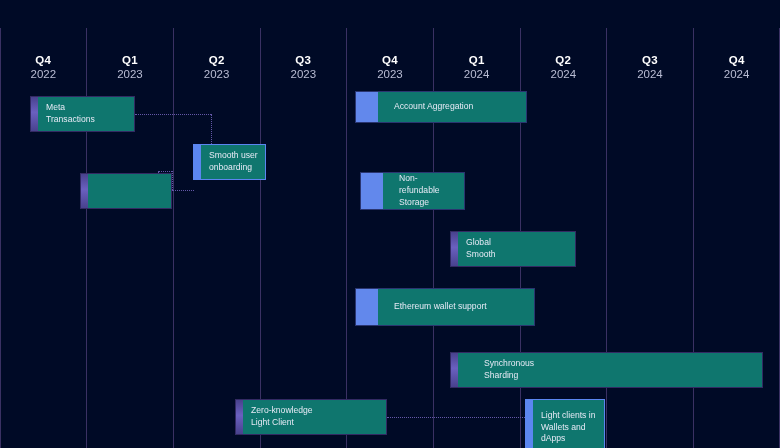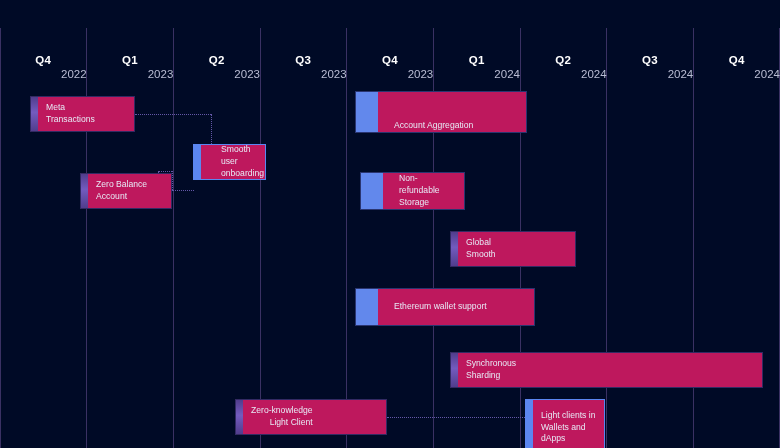--- a/index.html
+++ b/index.html
@@ -33,26 +33,26 @@
   #grid { position: absolute; left: 0; top: 28px; width: 780px; height: 420px; }
   .col-div {
     position: absolute; top: 0; width: 1px; height: 420px;
     background: #3a3163;
   }
   .qhead {
     position: absolute; top: 10px; width: 86.66px;
     text-align: center; line-height: 1.25; margin-top: 15px;
   }
   .qhead .q { color: #ffffff; font-size: 11.5px; font-weight: bold; letter-spacing: .3px; }
-  .qhead .y { color: #b9bdd4; font-size: 11.5px; text-align: right; }
+  .qhead .y { color: #b9bdd4; font-size: 11.5px; }
 
   
   .card {
     position: absolute;
-    background: #be185d;
+    background: #0f766e;
     display: flex; align-items: center;
     overflow: hidden;
   }
   .card .bar { flex: none; height: 100%; }
   .card .txt {
     color: #e7eaf6; font-size: 8.6px; line-height: 1.38;
     padding-left: 8px; padding-right: 6px;
     white-space: pre-line;
   }
 
@@ -147,31 +147,29 @@
     <div class="conn h" style="left:387px; top:389px; width:138px;"></div>
 
     <div class="card violet" style="left:30px; top:68px; width:105px; height:36px;">
       <span class="bar"></span>
       <span class="txt">Meta
 Transactions</span>
     </div>
 
     <div class="card violet" style="left:80px; top:145px; width:92px; height:36px;">
       <span class="bar"></span>
-      <span class="txt">Zero Balance
-Account</span>
-    </div>
-
-    <div class="card blue-thin" style="left:193px; top:116px; width:73px; height:36px;gap:12px;">
+    </div>
+
+    <div class="card blue-thin" style="left:193px; top:116px; width:73px; height:36px;">
       <span class="bar"></span>
       <span class="txt">Smooth user
 onboarding</span>
     </div>
 
-    <div class="card blue-wide" style="left:355px; top:63px; width:172px; height:42px;align-items:flex-end;">
+    <div class="card blue-wide" style="left:355px; top:63px; width:172px; height:32px;">
       <span class="bar"></span>
       <span class="txt">Account Aggregation</span>
     </div>
 
     <div class="card blue-wide" style="left:360px; top:144px; width:105px; height:38px;">
       <span class="bar"></span>
       <span class="txt">Non-refundable
 Storage</span>
     </div>
 
@@ -179,27 +177,27 @@
       <span class="bar"></span>
       <span class="txt">Global
 Smooth</span>
     </div>
 
     <div class="card blue-wide" style="left:355px; top:260px; width:180px; height:38px;">
       <span class="bar"></span>
       <span class="txt">Ethereum wallet support</span>
     </div>
 
-    <div class="card violet" style="left:450px; top:324px; width:313px; height:36px;">
+    <div class="card violet" style="left:450px; top:324px; width:313px; height:36px;gap:18px;">
       <span class="bar"></span>
       <span class="txt">Synchronous
 Sharding</span>
     </div>
 
-    <div class="card violet" style="left:235px; top:371px; width:152px; height:36px;text-align:right;">
+    <div class="card violet" style="left:235px; top:371px; width:152px; height:36px;">
       <span class="bar"></span>
       <span class="txt">Zero-knowledge
 Light Client</span>
     </div>
 
     <div class="card blue-thin" style="left:525px; top:371px; width:80px; height:57px;">
       <span class="bar"></span>
       <span class="txt">Light clients in
 Wallets and
 dApps</span>

